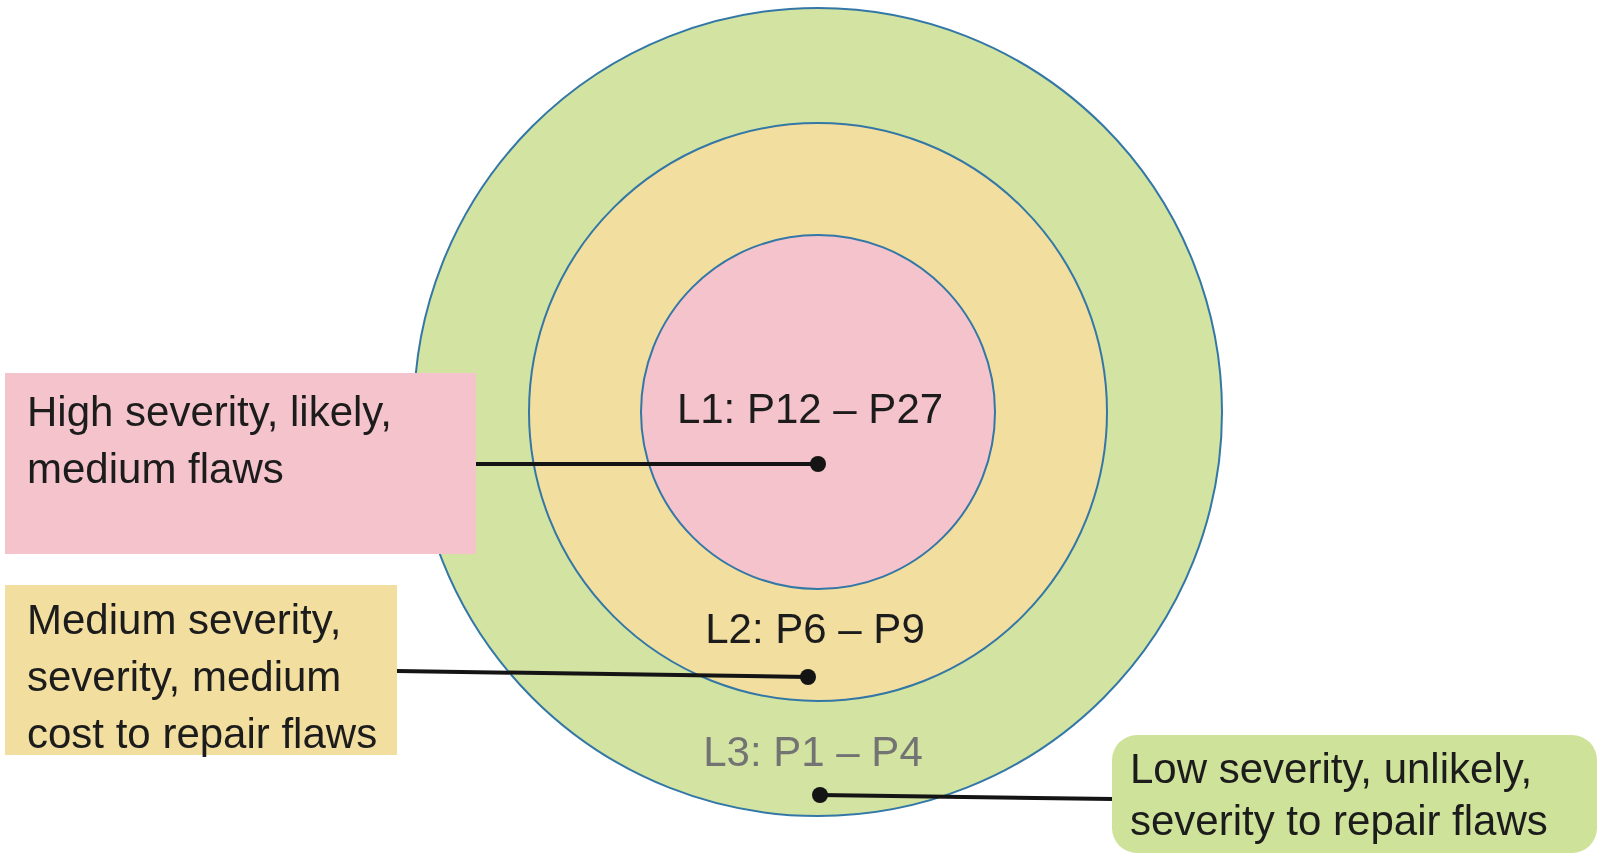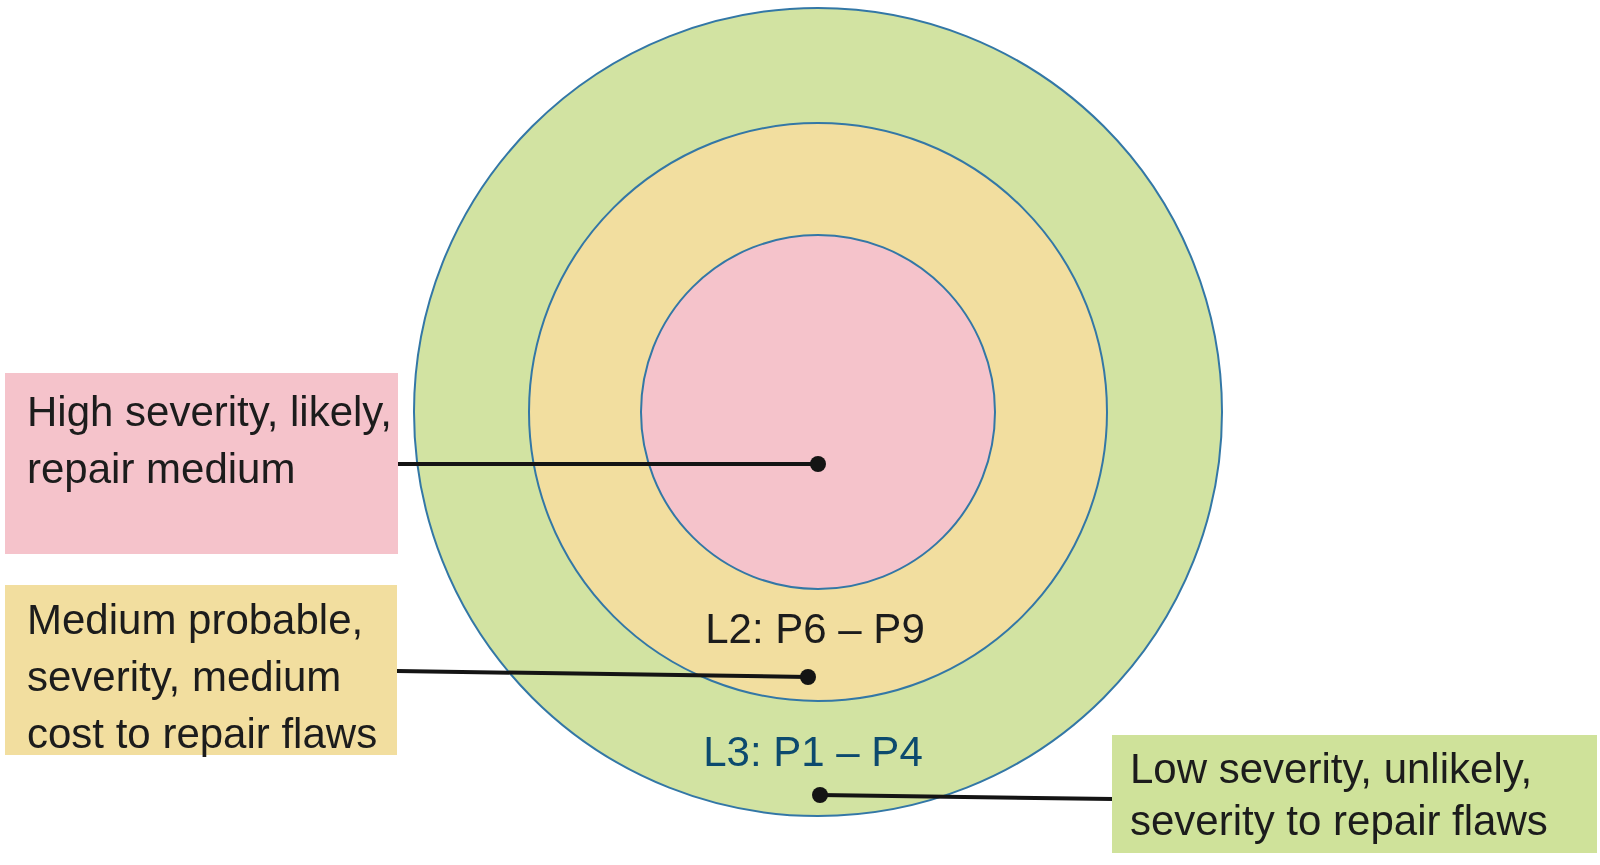--- a/index.html
+++ b/index.html
@@ -30,21 +30,21 @@
   .ring-label-l3 { left: 613px; top: 729px; }
   .callout {
     position: absolute;
     box-sizing: border-box;
     font-size: 42px;
     color: #1c1c1c;
     white-space: nowrap;
   }
   .callout-high {
     left: 5px; top: 373px;
-    width: 393px; height: 181px;
+    width: 471px; height: 181px;
     padding: 10px 0 0 22px;
     line-height: 57px;
   }
   .callout-medium {
     left: 5px; top: 585px;
     width: 392px; height: 170px;
     padding: 6px 0 0 22px;
     line-height: 57px;
   }
   .callout-low {
@@ -68,34 +68,35 @@
     <line x1="398" y1="464" x2="818" y2="464" stroke-width="4" stroke="#141414"></line>
     <circle cx="818" cy="464" r="8" fill="#141414"></circle>
 
     <line x1="397" y1="671" x2="808" y2="677" stroke-width="4" stroke="#141414"></line>
     <circle cx="808" cy="677" r="8" fill="#141414"></circle>
 
     <line x1="820" y1="795" x2="1113" y2="799" stroke-width="4" stroke="#141414"></line>
     <circle cx="820" cy="795" r="8" fill="#141414"></circle>
   </svg>
 
+  <div class="ring-label ring-label-l1" style="color: rgb(28, 28, 28);">L1: P12 – P27</div>
 
   <div class="ring-label ring-label-l2" style="color: rgb(28, 28, 28); text-align: center;">L2: P6 – P9</div>
 
-  <div class="ring-label ring-label-l3" style="color: #0c4a6e;">L3: P1 – P4</div>
+  <div class="ring-label ring-label-l3" style="color: #737373;">L3: P1 – P4</div>
 
   <div class="callout callout-high" style="background: rgb(245, 195, 203); color: rgb(28, 28, 28);">
     <div>High severity, likely,</div>
-    <div>repair medium</div>
+    <div>medium flaws</div>
   </div>
 
   <div class="callout callout-medium" style="background: rgb(242, 222, 159); color: rgb(28, 28, 28);">
-    <div>Medium probable,</div>
+    <div>Medium severity,</div>
     <div>severity, medium</div>
     <div>cost to repair flaws</div>
   </div>
 
-  <div class="callout callout-low" style="background: rgb(207, 226, 154); color: rgb(28, 28, 28);">
+  <div class="callout callout-low" style="background: rgb(207, 226, 154); color: rgb(28, 28, 28); border-radius: 25px;">
     <div>Low severity, unlikely,</div>
     <div>severity to repair flaws</div>
   </div>
 
 </div>
 
 </body></html>

